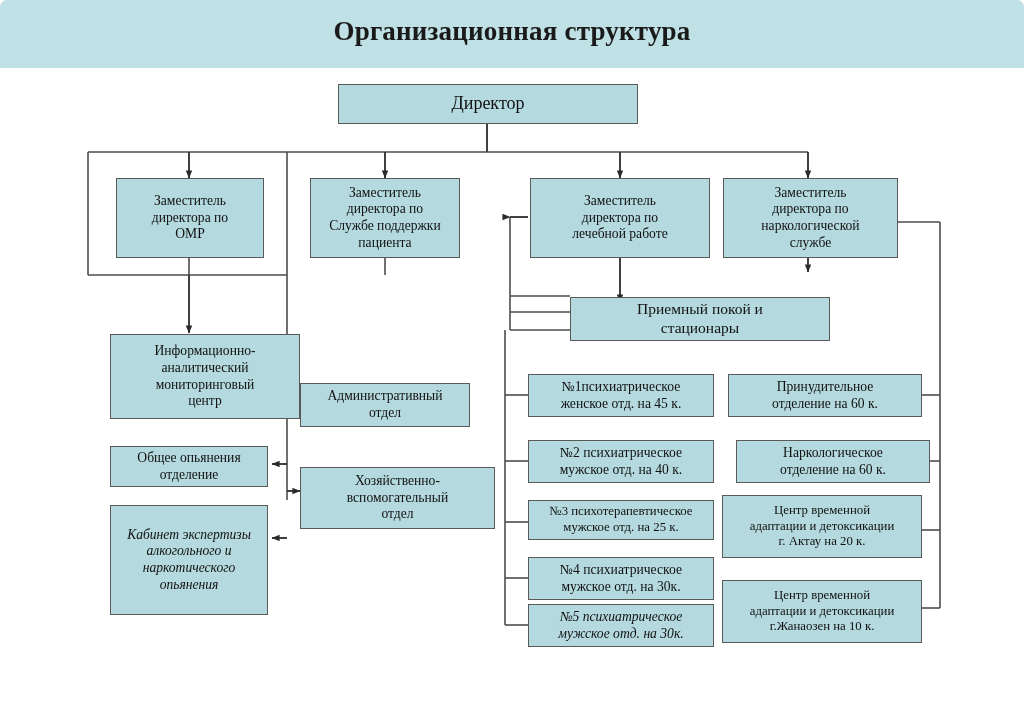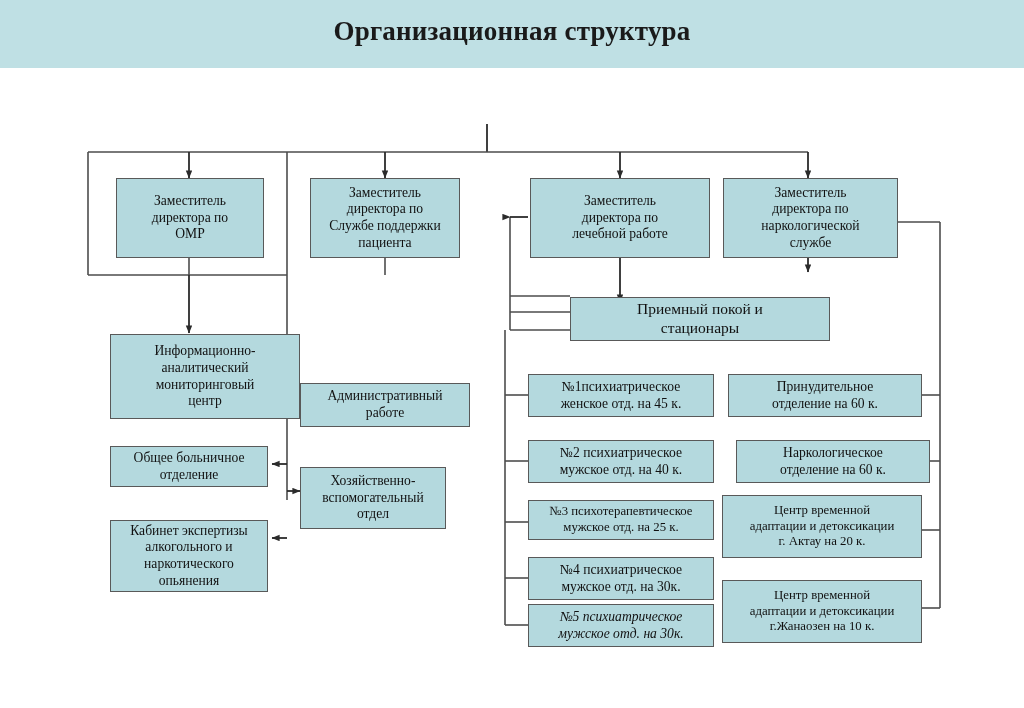--- a/index.html
+++ b/index.html
@@ -7,20 +7,21 @@
     padding: 0;
     background: #ffffff;
   }
   #page {
     position: relative;
     width: 1024px;
     height: 708px;
     background: #ffffff;
     overflow: hidden;
     font-family: "Liberation Serif", "DejaVu Serif", serif;
+    border-radius: 7px;
   }
   #title-banner {
     position: absolute;
     left: 0;
     top: 0;
     width: 1024px;
     height: 68px;
     background: #bfe0e4;
   }
   #title-text {
@@ -131,20 +132,23 @@
       <path d="M940,461 L922,461"></path>
       <path d="M940,530 L922,530"></path>
       <path d="M940,608 L922,608"></path>
 
       <path d="M808,258 L808,272" stroke="#2b2b2b" stroke-width="1.8" marker-end="url(#arrow)"></path>
 
       <path d="M510,312 L570,312"></path>
     </g>
   </svg>
 
+  <div class="node s19" style="left:338px; top:84px; width:300px; height:40px;">
+    <span class="node-text">Директор</span>
+  </div>
 
   <div class="node s14" style="left:116px; top:178px; width:148px; height:80px;">
     <span class="node-text">Заместитель
 директора по
 ОМР</span>
   </div>
 
   <div class="node s14" style="left:310px; top:178px; width:150px; height:80px;">
     <span class="node-text">Заместитель
 директора по
@@ -166,37 +170,37 @@
   </div>
 
   <div class="node s14" style="left:110px; top:334px; width:190px; height:85px;">
     <span class="node-text">Информационно-
 аналитический
 мониторинговый
 центр</span>
   </div>
 
   <div class="node s14" style="left:110px; top:446px; width:158px; height:41px;">
-    <span class="node-text">Общее больничное
+    <span class="node-text">Общее опьянения
 отделение</span>
   </div>
 
-  <div class="node s14" style="left:110px; top:520px; width:158px; height:72px;">
+  <div class="node s14" style="left:110px; top:505px; width:158px; height:110px;font-style:italic;">
     <span class="node-text">Кабинет экспертизы
 алкогольного и
 наркотического
 опьянения</span>
   </div>
 
   <div class="node s14" style="left:300px; top:383px; width:170px; height:44px;">
     <span class="node-text">Административный
-работе</span>
-  </div>
-
-  <div class="node s14" style="left:300px; top:467px; width:146px; height:62px;">
+отдел</span>
+  </div>
+
+  <div class="node s14" style="left:300px; top:467px; width:195px; height:62px;">
     <span class="node-text">Хозяйственно-
 вспомогательный
 отдел</span>
   </div>
 
   <div class="node s16" style="left:570px; top:297px; width:260px; height:44px;">
     <span class="node-text">Приемный покой и
 стационары</span>
   </div>
 

